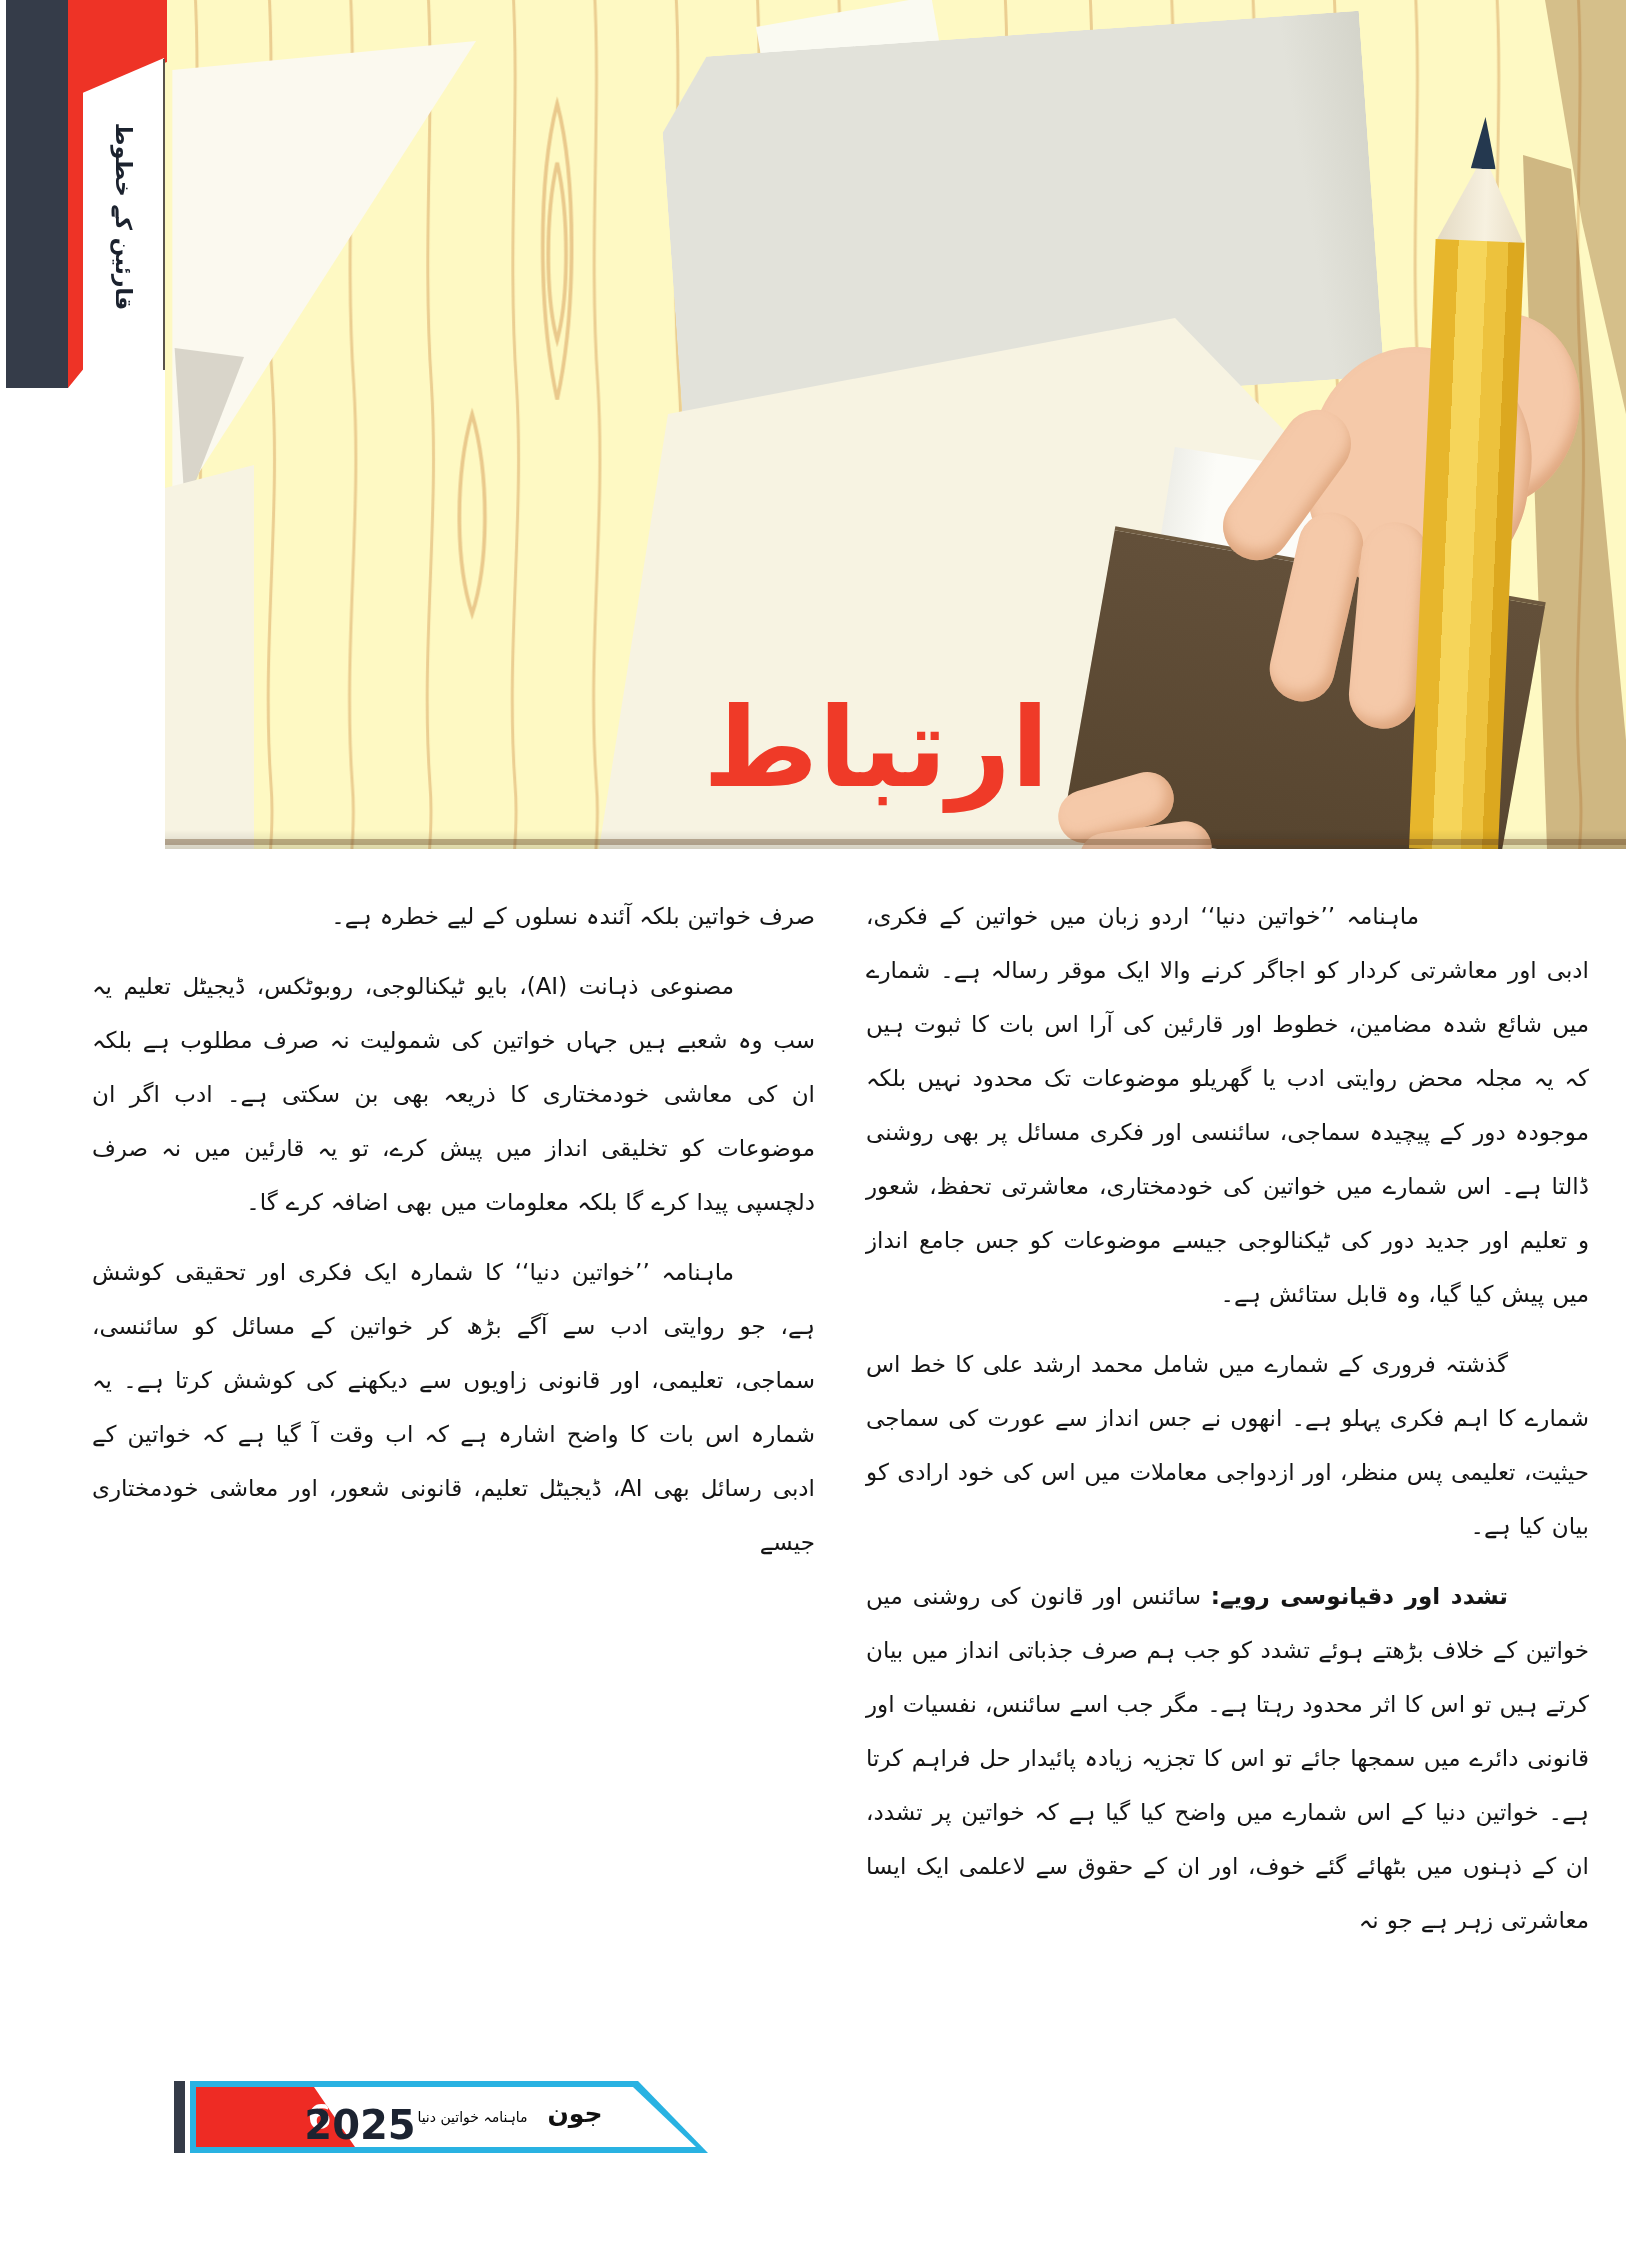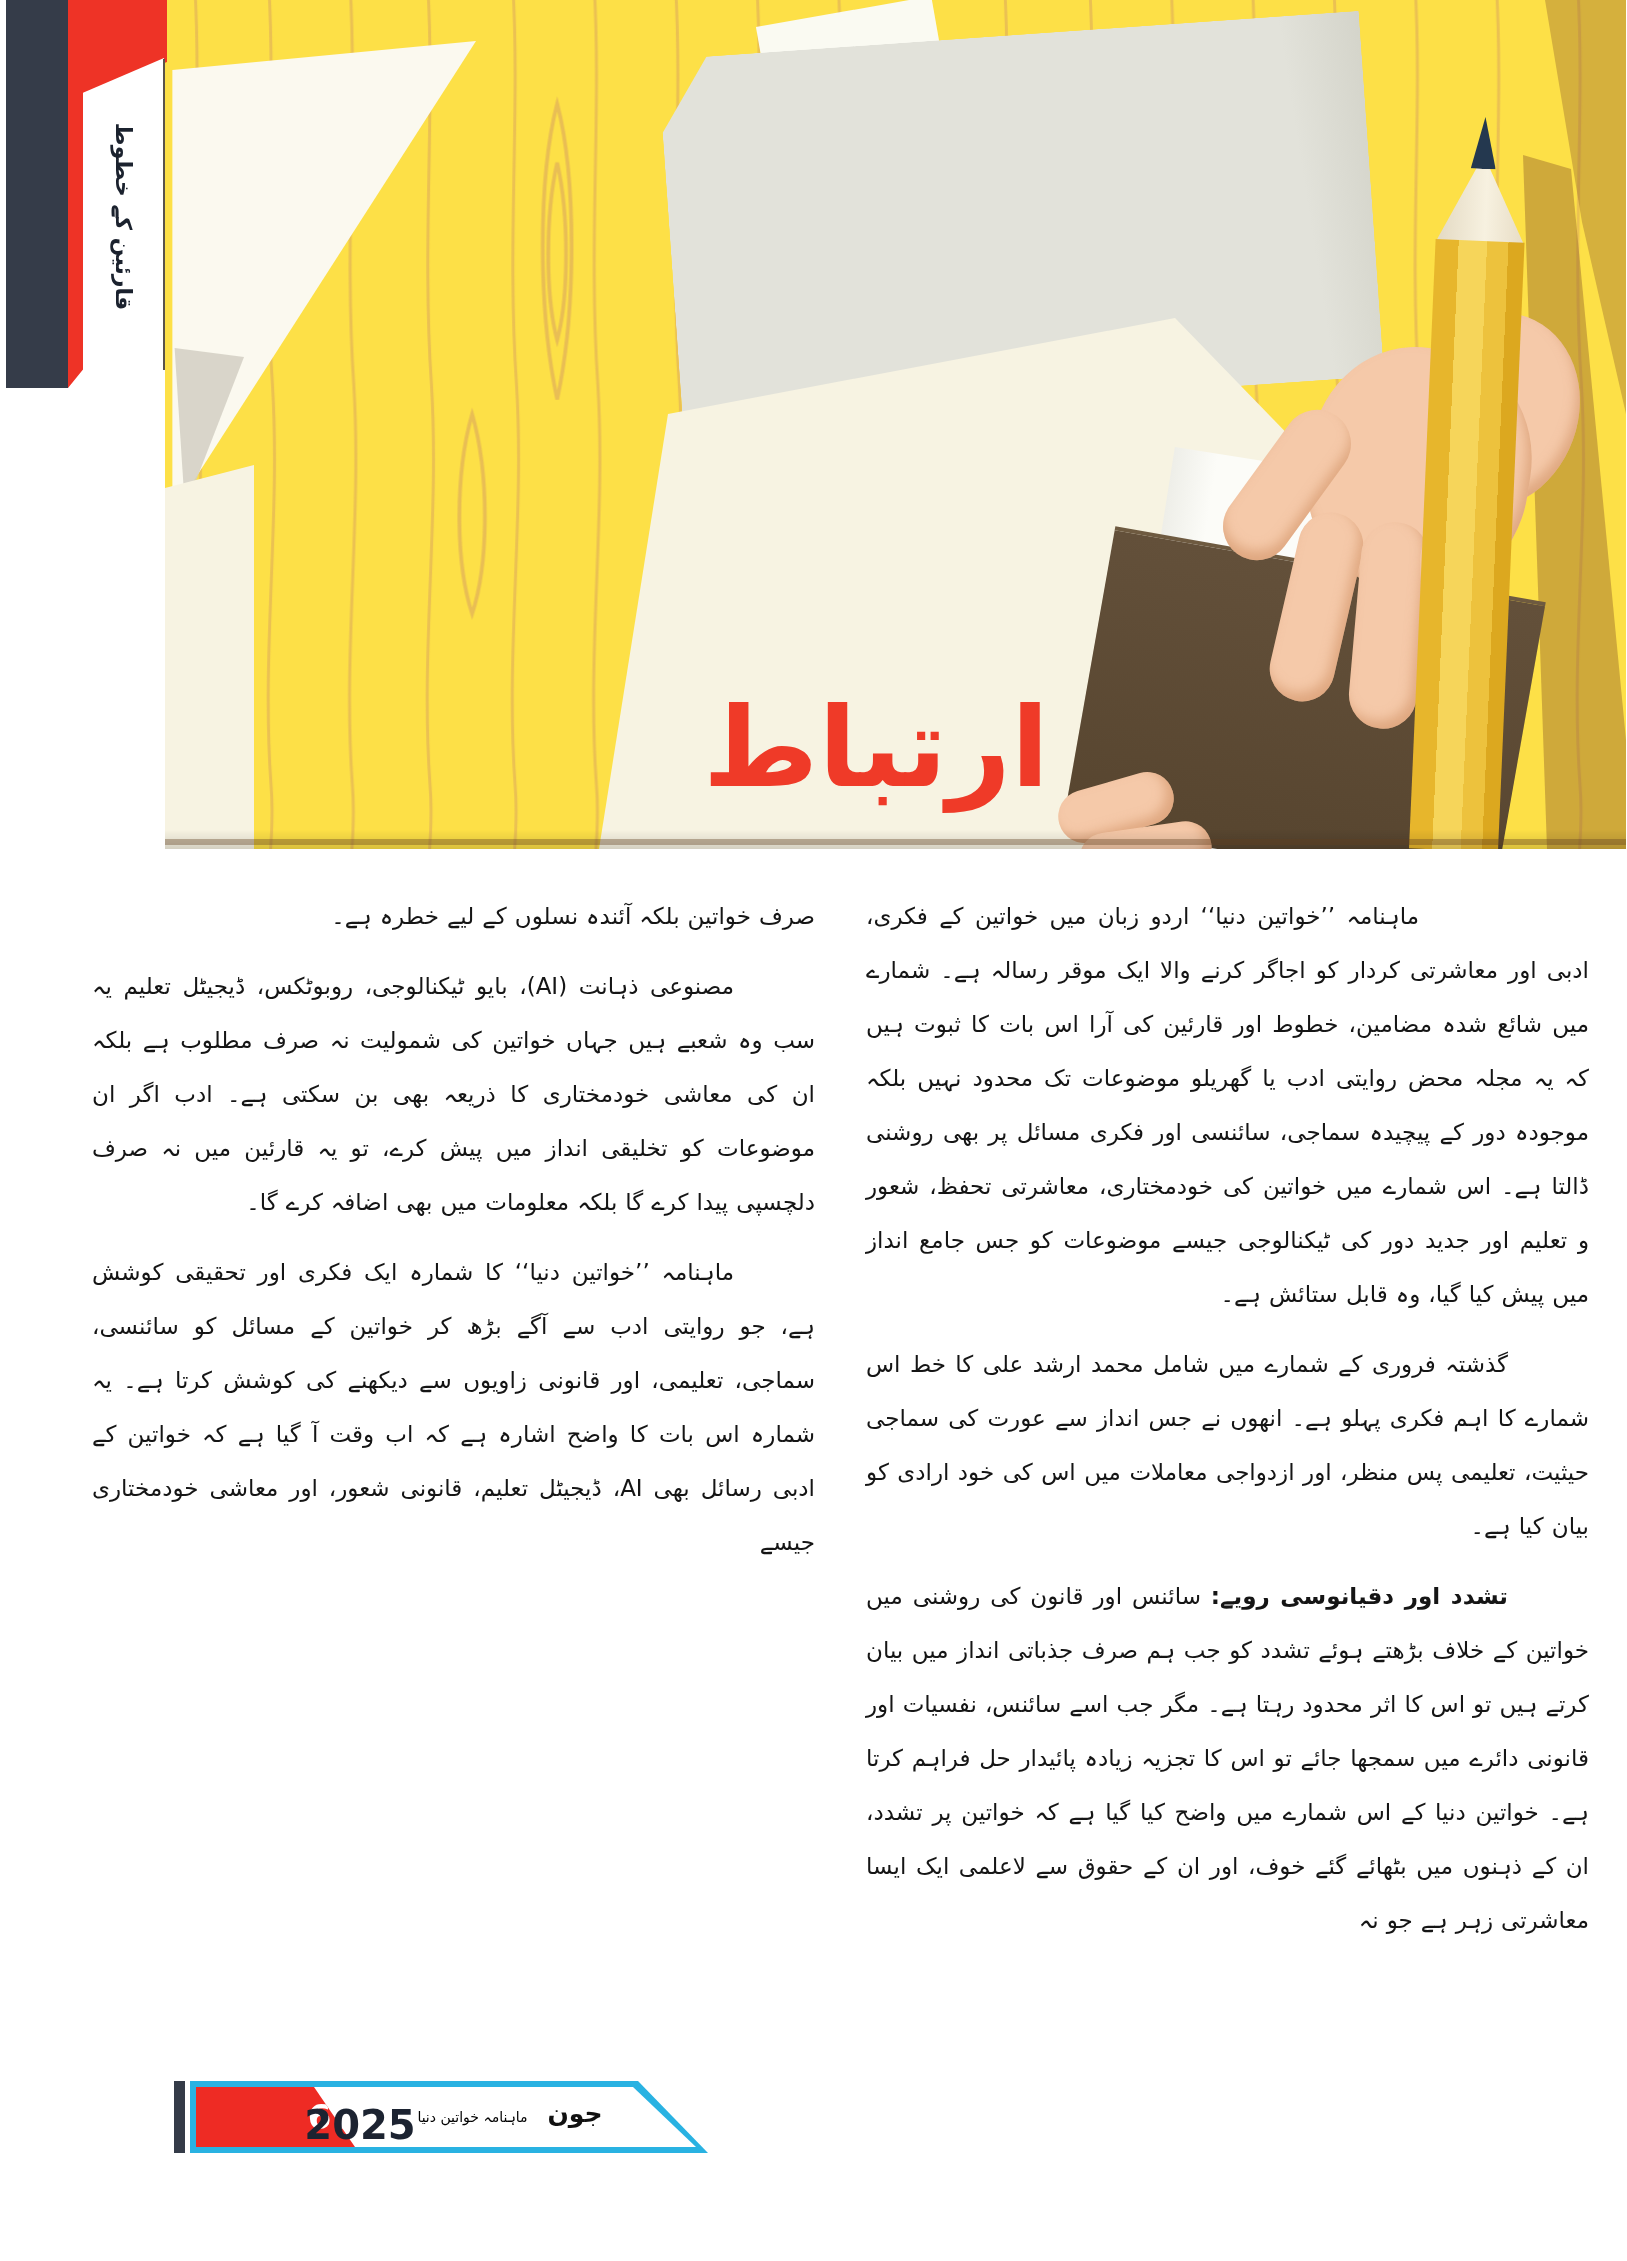--- a/index.html
+++ b/index.html
@@ -13,21 +13,21 @@
   .ribbon-white{position:absolute;left:84px;top:58px;width:81px;height:317px;background:#ffffff;
       clip-path:polygon(0 11%,100% 0,100% 87%,0 100%);}
   .ribbon-edge{position:absolute;left:164px;top:59px;width:2.2px;height:311px;background:#59534b;}
   .ribbon-label{position:absolute;left:84px;top:59px;width:81px;height:314px;
       display:flex;align-items:center;justify-content:center;}
   .ribbon-label span{transform:rotate(90deg);white-space:nowrap;direction:rtl;
       font-size:22px;font-weight:bold;color:#1b222e;}
 
   
   .hero{position:absolute;left:166px;top:0;width:1461px;height:849px;overflow:hidden;
-        background:#fde047;}
+        background:#fef9c3;}
   .hero .shape{position:absolute;inset:0;}
   .grain{position:absolute;inset:0;}
   .corner-shade{background:rgba(146,96,44,.38);
       clip-path:polygon(1380px 0px,1461px 0px,1461px 414px,1417px 222px);}
   .pencil-shadow{background:rgba(143,93,40,.42);
       clip-path:polygon(1358px 155px,1406px 169px,1461px 740px,1461px 849px,1382px 849px);}
   .flap{background:#fbf9ef;clip-path:polygon(7.4px 70px,311px 41px,7.4px 514px);}
   .flap-shadow{background:#d2cfc3;opacity:.85;
       clip-path:polygon(9.6px 348px,79px 357px,20px 509px);}
   .left-sliver{background:#f7f3e2;clip-path:polygon(0px 488px,89px 465px,89px 849px,0px 849px);}

